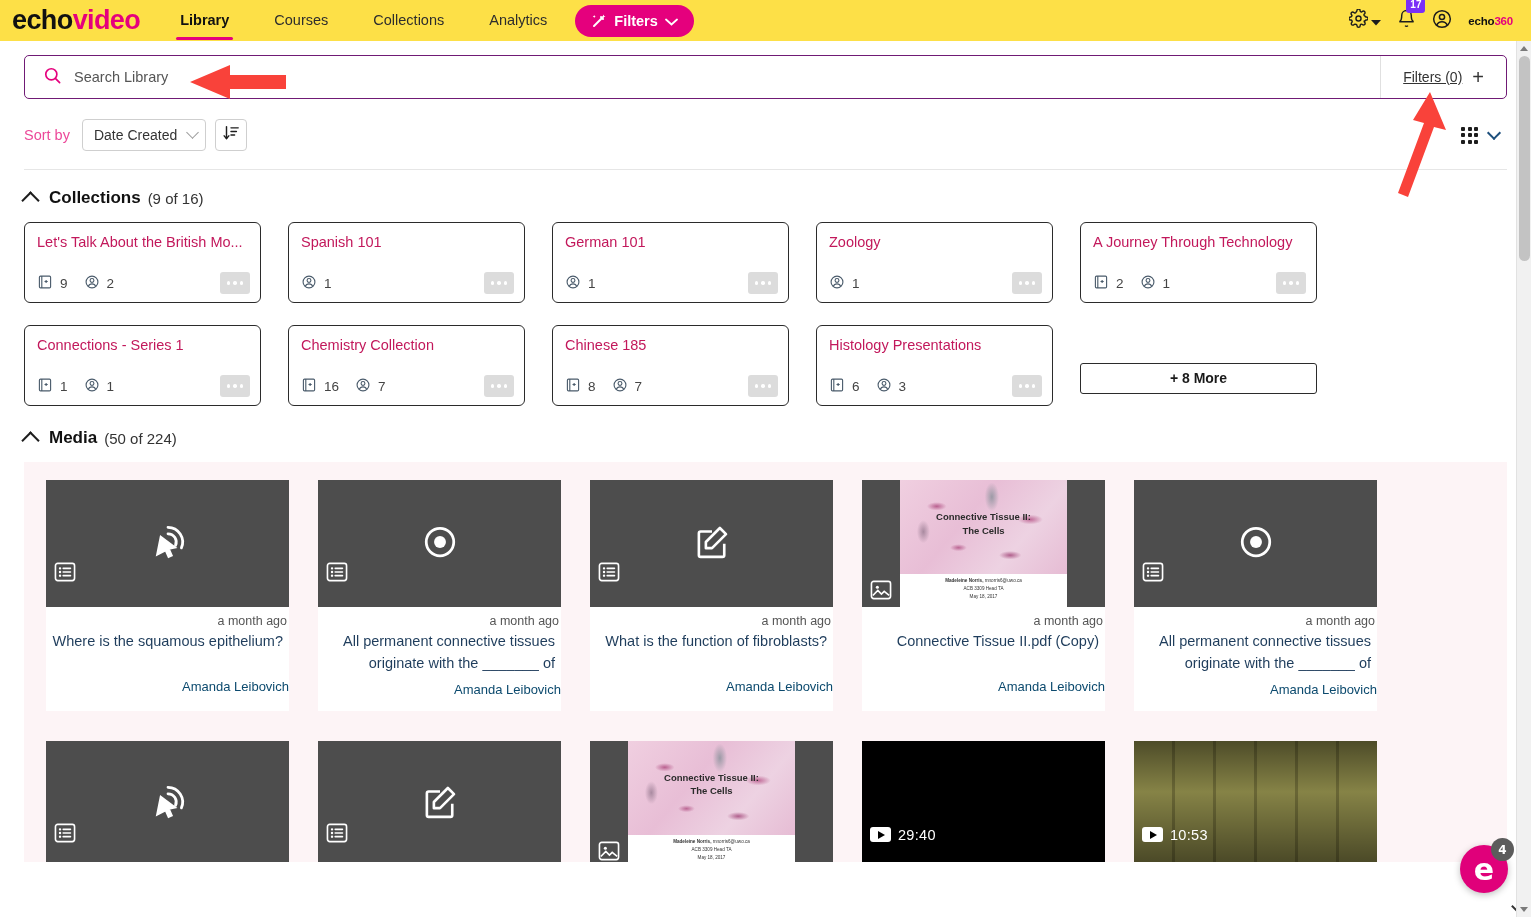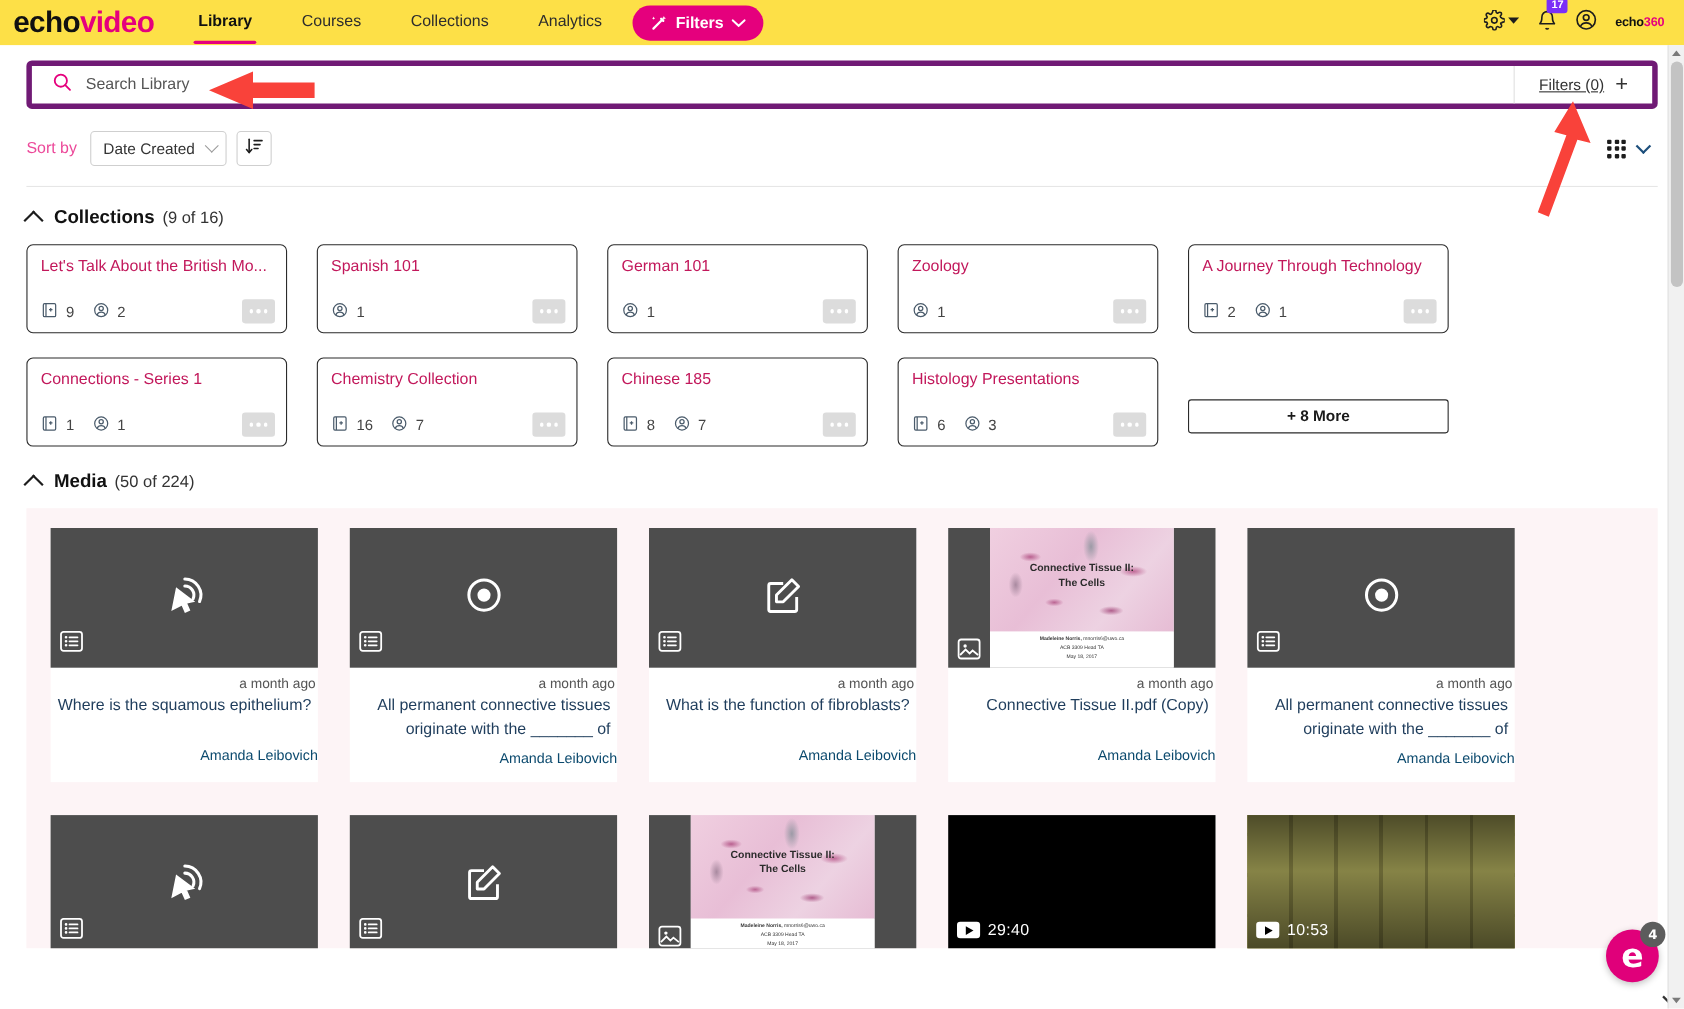--- a/index.html
+++ b/index.html
@@ -40,40 +40,40 @@
     background: #e5007d; color: #fff; border: none;
     height: 32px; border-radius: 16px; padding: 0 16px;
     font-size: 14.5px; font-weight: 700; font-family: inherit;
     display: inline-flex; align-items: center; gap: 7px; cursor: pointer;
   }
   .nav-right {
     margin-left: auto; display: flex; align-items: center; gap: 16px;
     padding-right: 4px;
   }
   .icon-btn {
-    display: inline-flex; align-items: flex-start; gap: 3px;
+    display: inline-flex; align-items: center; gap: 3px;
     cursor: pointer; position: relative; color: #1d1d1d;
   }
   .badge {
     position: absolute; top: -11px; left: 9px;
     background: #7b2ff7; color: #fff; font-size: 10px; font-weight: 700;
     border-radius: 3px; padding: 1px 4px; line-height: 1.25;
     min-width: 17px; text-align: center;
   }
   .echo360 {
     font-size: 11.5px; font-weight: 700; letter-spacing: -0.2px;
   }
   .echo360 .e1 { color: #111; }
   .echo360 .e2 { color: #e5007d; }
 
   
   .searchrow { padding: 14px 24px 0 24px; }
   .searchbar {
     display: flex; align-items: center;
-    height: 44px; border: 5px solid #701a75; border-radius: 5px;
+    height: 44px; border: 1px solid #701a75; border-radius: 5px;
     background: #fff;
   }
   .search-left {
     flex: 1; display: flex; align-items: center; gap: 12px;
     padding-left: 18px; height: 100%;
   }
   .search-input {
     border: none; outline: none; font-size: 14.5px; color: #555;
     font-family: inherit; width: 100%; background: transparent;
     height: 100%;
@@ -192,21 +192,21 @@
     gap: 30px 29px;
   }
   .media-card { background: #fff; padding-bottom: 14px; }
   .thumb {
     height: 127px; background: #4d4d4d; position: relative;
     display: flex; align-items: center; justify-content: center;
     overflow: hidden;
   }
   .thumb.black { background: #000; }
   .thumb-badge {
-    position: absolute; left: 8px; bottom: 14px;
+    position: absolute; left: 8px; bottom: 25px;
     display: flex; align-items: center; gap: 7px;
   }
   .dur {
     color: #fff; font-size: 14.5px; letter-spacing: 0.3px;
   }
   .play-ic {
     width: 21px; height: 15px; background: #fff; border-radius: 3px;
     display: flex; align-items: center; justify-content: center;
   }
   .play-ic::after {

